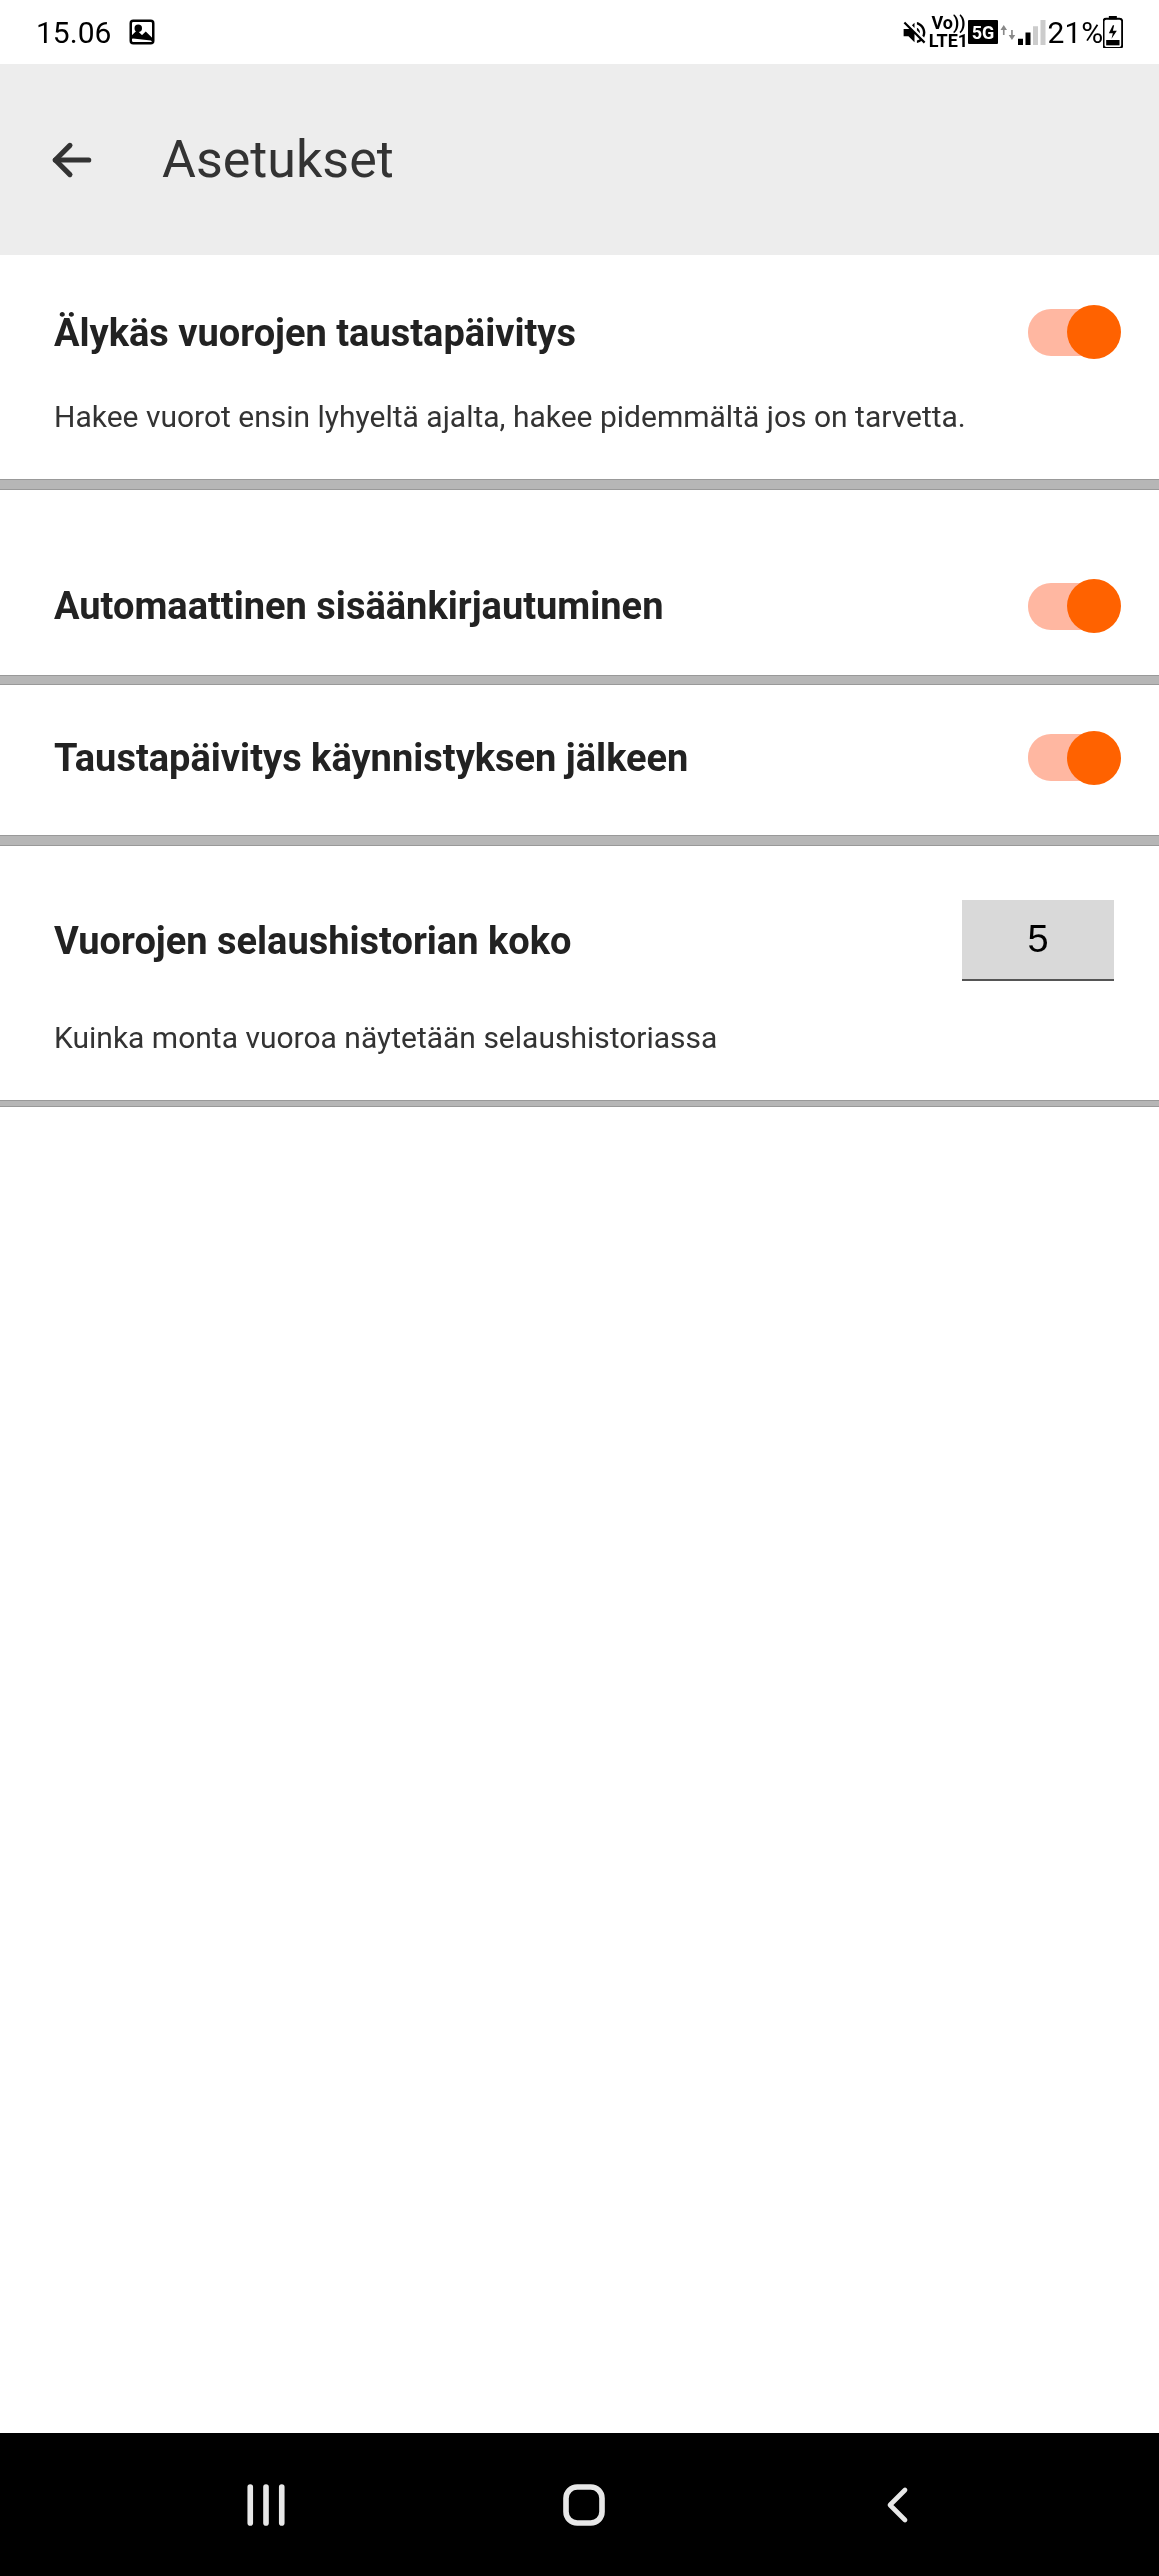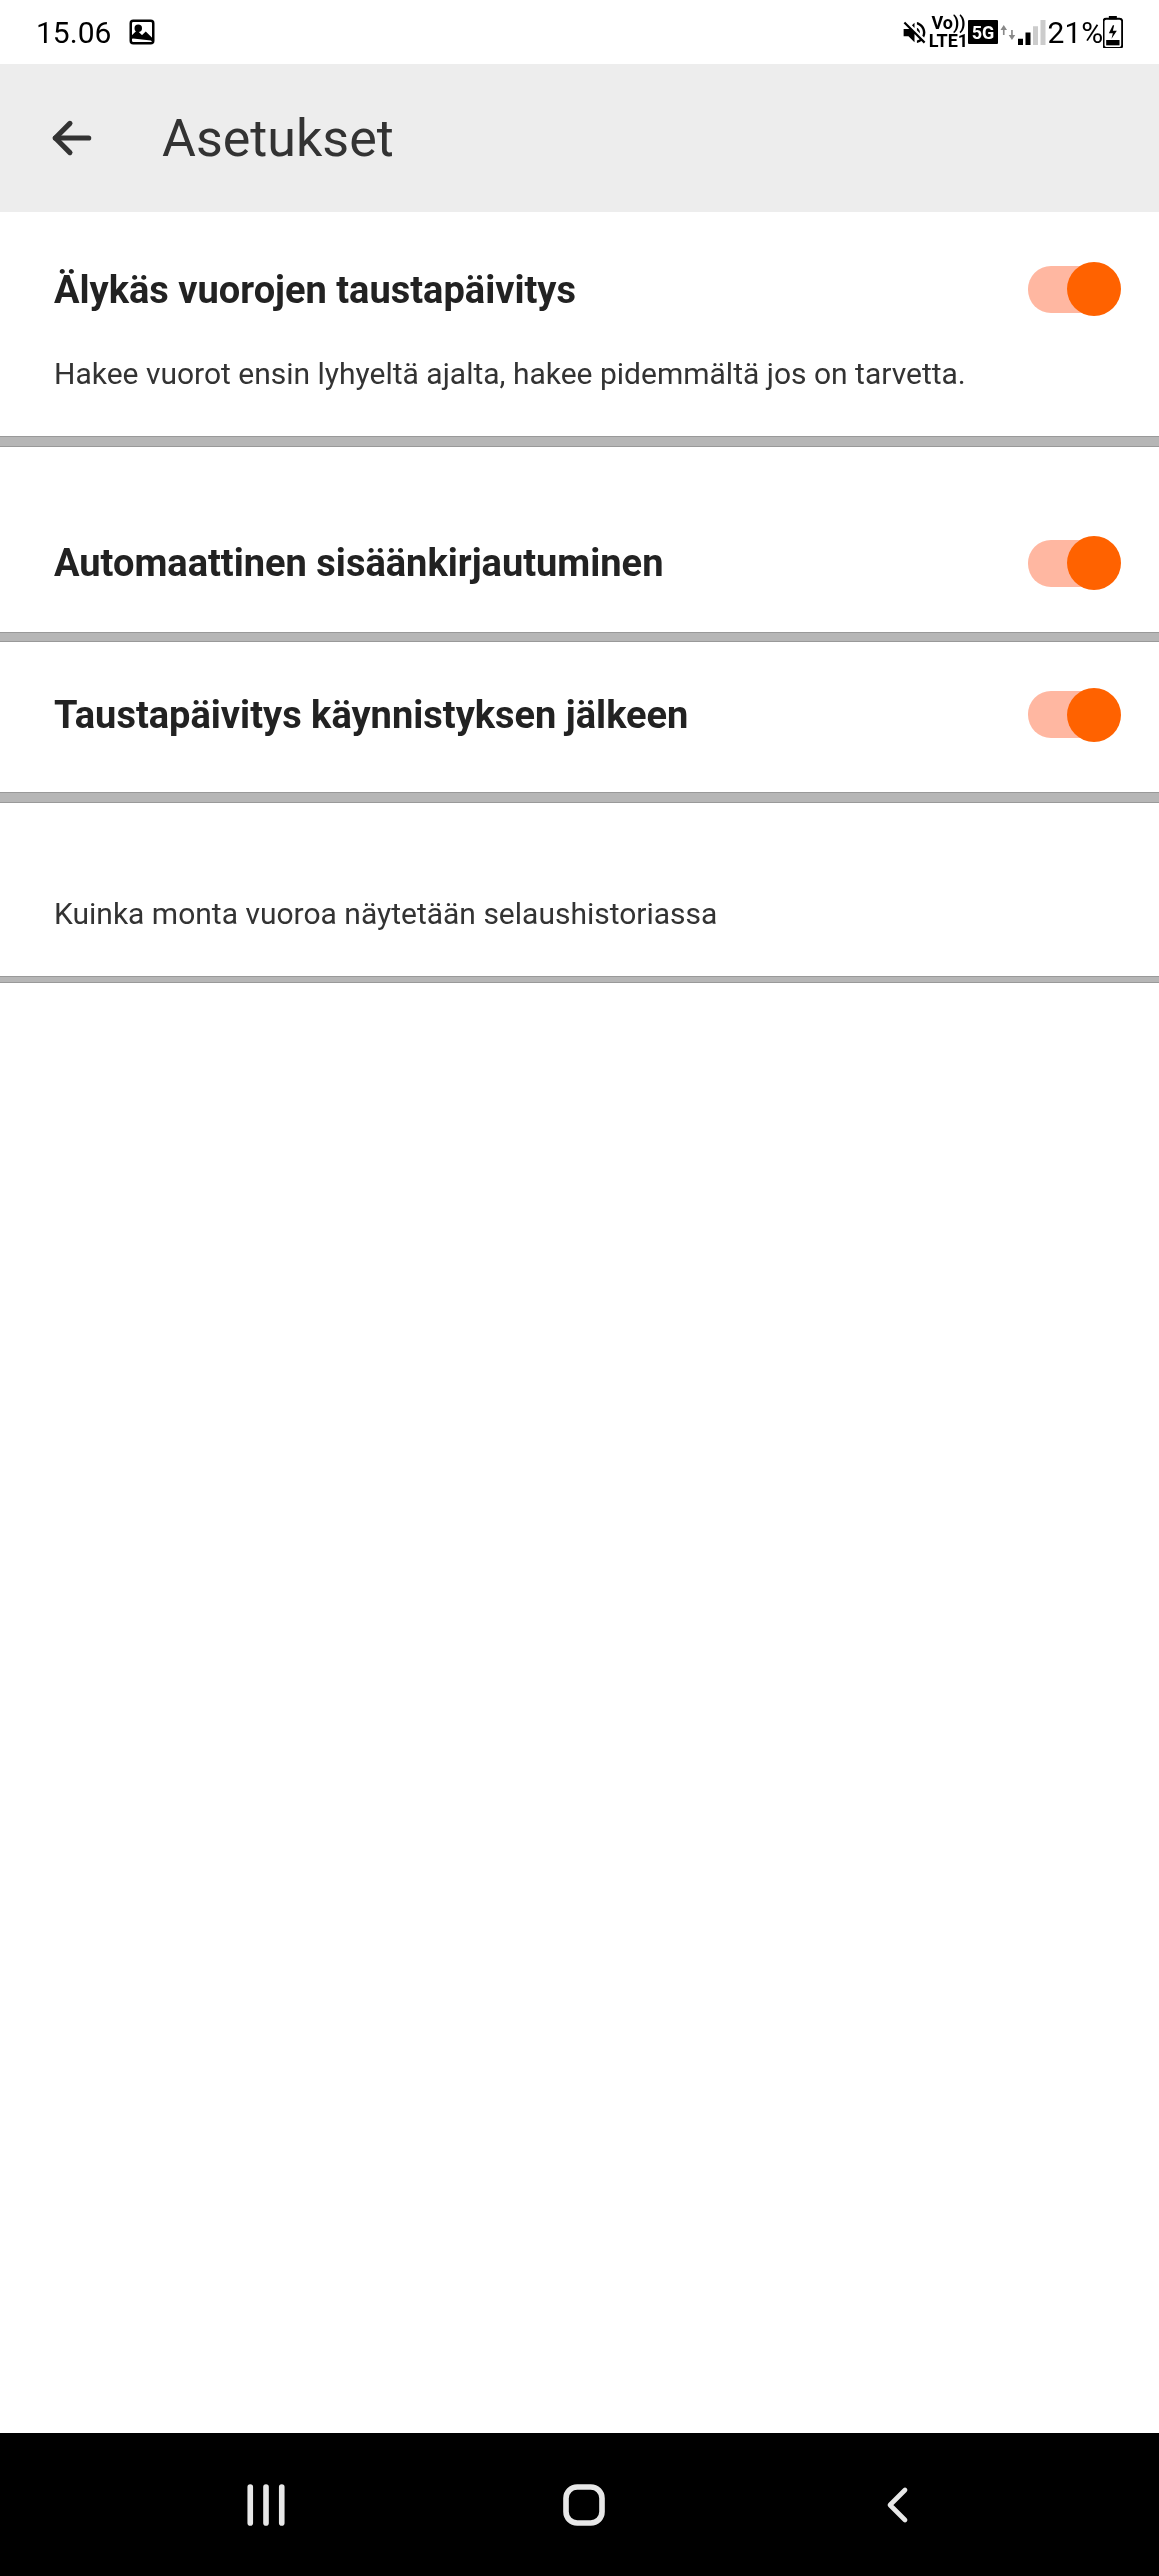--- a/index.html
+++ b/index.html
@@ -25,21 +25,21 @@
       color: #000;
     }
     .status-left { display: flex; align-items: center; gap: 16px; }
     .status-right { display: flex; align-items: center; }
     .status-icon { display: inline-flex; align-items: center; }
     .status-text-small { font-size: 18px; line-height: 1; font-weight: bold; }
     .status-col { display: flex; flex-direction: column; align-items: center; }
     
     
     .header {
-      height: 148px;
+      height: 191px;
       background: #ededed;
       display: flex;
       align-items: center;
       padding: 0 45px;
       gap: 63px;
     }
     .back-btn {
       width: 54px;
       height: 54px;
       display: flex;
@@ -216,20 +216,24 @@
 
   <div class="card" style="padding-top:49px;padding-bottom:54px;">
     <div class="card-row">
       <div class="card-title">Taustapäivitys käynnistyksen jälkeen</div>
       <div class="toggle"></div>
     </div>
   </div>
   <div class="divider"></div>
 
   <div class="card" style="padding-top:54px;">
+    <div class="card-row">
+      <div class="card-title">Vuorojen selaushistorian koko</div>
+      <input class="number-field" type="text" value="5" style="">
+    </div>
     <div class="card-desc" style="margin-top:39px;">Kuinka monta vuoroa näytetään selaushistoriassa</div>
   </div>
   <div class="divider" style="height:7.2px;"></div>
 
 </div>
 
 <div class="nav-bar">
   <div class="nav-btn">
     <svg width="54" height="54" viewBox="0 0 24 24">
       <line x1="5" y1="4" x2="5" y2="20" stroke="#e8e8e8" stroke-width="2.5" stroke-linecap="round"></line>

